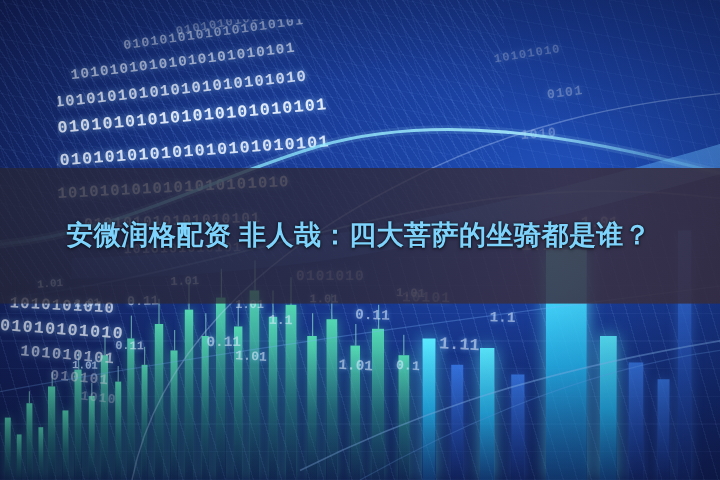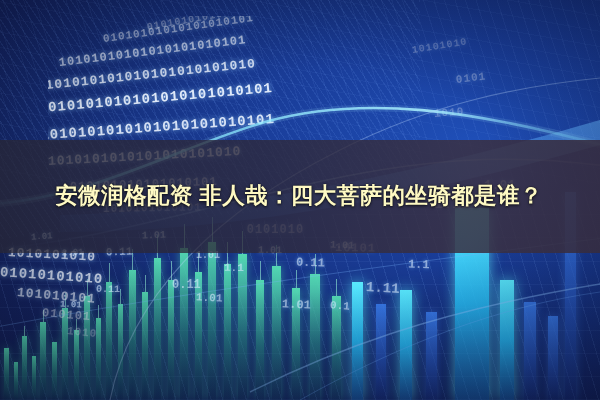--- a/index.html
+++ b/index.html
@@ -171,21 +171,21 @@
     left: 0;
     top: 140px;
     width: 600px;
     height: 113px;
     display: flex;
     flex-direction: column;
     justify-content: center;
     align-items: center;
   }
   .hl-line {
-    color: #fef9c3;
+    color: #7dd3fc;
     font-family: "Liberation Sans", sans-serif;
     font-weight: 700;
     font-size: 22.5px;
     line-height: 1.55;
     letter-spacing: 0.4px;
     text-shadow: 0 1px 3px rgba(0,0,0,0.75), 0 0 1px rgba(0,0,0,0.9);
     white-space: nowrap;
   }
   .hl-line-1 { padding-right: 2px; }
   .hl-line-2 { padding-left: 0px; }

